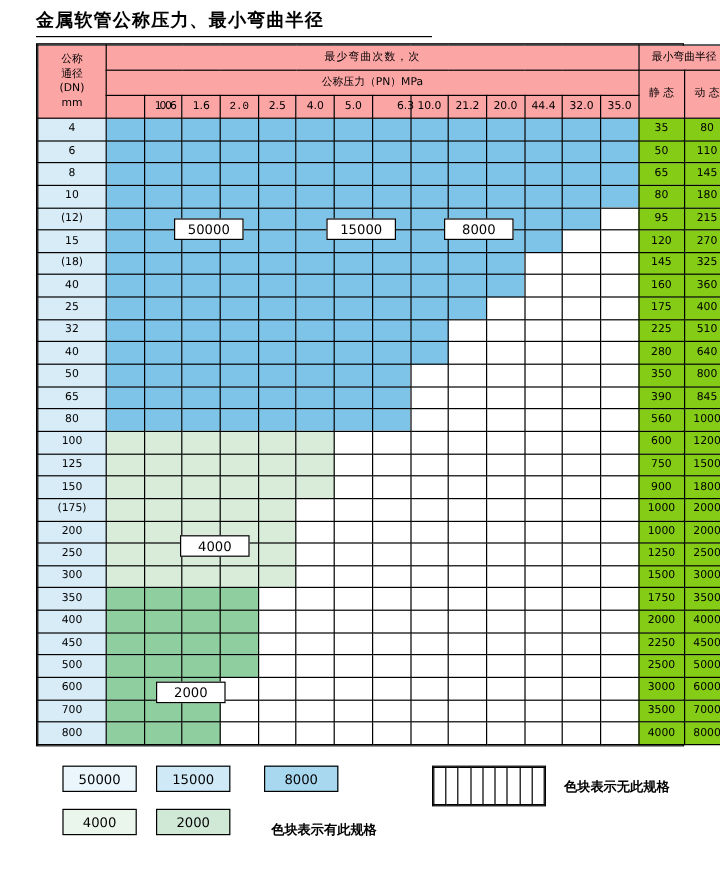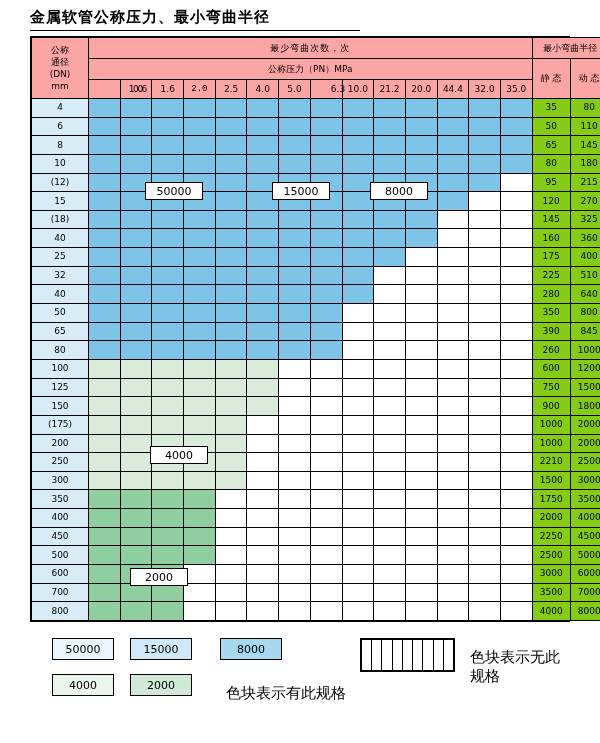--- a/index.html
+++ b/index.html
@@ -67,21 +67,21 @@
   }
   .lg-box{
     position:absolute;width:62px;height:22px;border:1px solid #000;
     text-align:center;line-height:22px;font-size:11px;box-sizing:border-box;
   }
   .lg-blue1{background:#eaf6fc;}
   .lg-blue2{background:#cfe9f7;}
   .lg-blue3{background:#a8d8f0;}
   .lg-gr1{background:#eaf5ec;}
   .lg-gr2{background:#cfe9d6;}
-  .lg-text{position:absolute;font-size:15px;}
+  .lg-text{position:absolute;font-size:11px;font-weight:bold;}
   #legend-grid{
     position:absolute;left:330px;top:4px;width:95px;height:34px;
     border:1px solid #000;box-sizing:border-box;background:#fff;
   }
   #legend-grid table{border-collapse:collapse;width:100%;height:100%;table-layout:fixed;}
   #legend-grid td{border:1px solid #000;padding:0;}
 </style>
 </head>
 <body>
 
@@ -386,21 +386,21 @@
           <td class="cell blue"></td>
           <td class="cell blue"></td>
           <td class="cell blue"></td>
           <td class="cell blue"></td>
           <td class="cell white"></td>
           <td class="cell white"></td>
           <td class="cell white"></td>
           <td class="cell white"></td>
           <td class="cell white"></td>
           <td class="cell white"></td>
-          <td class="radcell">260</td>
+          <td class="radcell">560</td>
           <td class="radcell">1000</td>
         </tr>
         <tr>
           <td class="rowlabel">100</td>
           <td class="cell lgreen"></td>
           <td class="cell lgreen"></td>
           <td class="cell lgreen"></td>
           <td class="cell lgreen"></td>
           <td class="cell lgreen"></td>
           <td class="cell lgreen"></td>
@@ -500,21 +500,21 @@
           <td class="cell lgreen"></td>
           <td class="cell white"></td>
           <td class="cell white"></td>
           <td class="cell white"></td>
           <td class="cell white"></td>
           <td class="cell white"></td>
           <td class="cell white"></td>
           <td class="cell white"></td>
           <td class="cell white"></td>
           <td class="cell white"></td>
-          <td class="radcell">2210</td>
+          <td class="radcell">1250</td>
           <td class="radcell">2500</td>
         </tr>
         <tr>
           <td class="rowlabel">300</td>
           <td class="cell lgreen"></td>
           <td class="cell lgreen"></td>
           <td class="cell lgreen"></td>
           <td class="cell lgreen"></td>
           <td class="cell lgreen"></td>
           <td class="cell white"></td>

